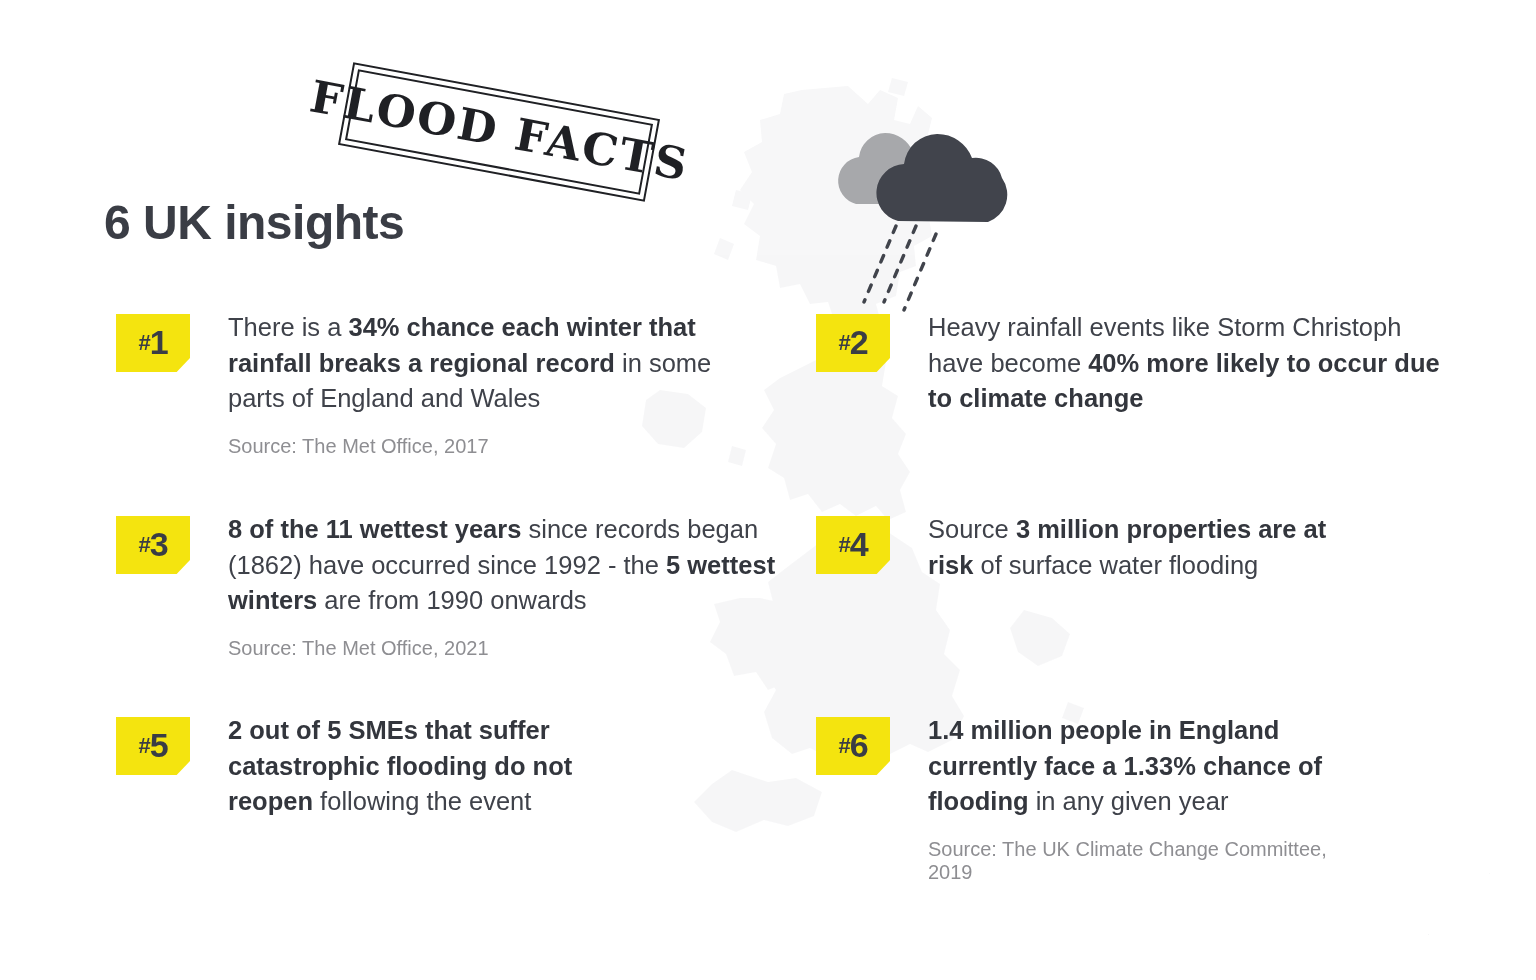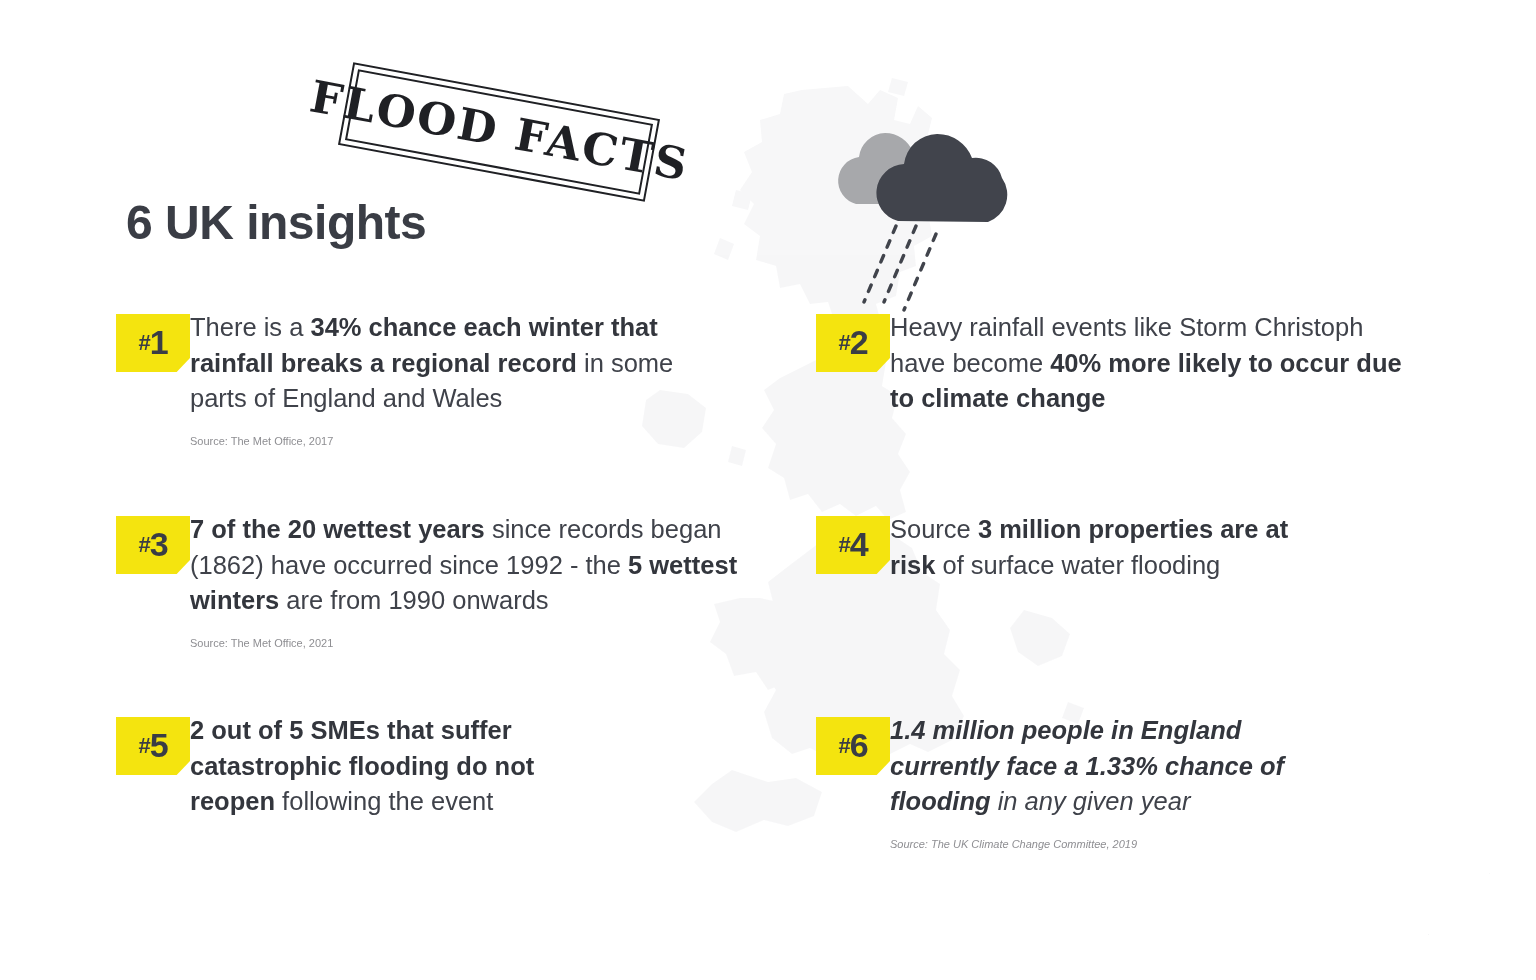--- a/index.html
+++ b/index.html
@@ -58,21 +58,21 @@
     color:#1f2024;
     white-space:nowrap;
     transform:scaleX(1.02);
     line-height:1;
     padding-bottom:3px;
   }
 
   
   .page-title {
     position:absolute;
-    left:86px; top:157px;
+    left:64px; top:157px;
     font-size:48px;
     font-weight:700;
     color:#3a3d45;
     letter-spacing:-0.5px;
     white-space:nowrap;
   }
 
   
   .weather-icon {
     position:absolute;
@@ -111,44 +111,44 @@
     letter-spacing:-1px;
     transform:translateY(-1px);
   }
   .badge-text .hash {
     font-size:22px;
     vertical-align:middle;
     position:relative;
     top:-2px;
   }
 
-  .fact-body { }
+  .fact-body { margin-left:38px; }
 
   .fact-text {
     font-size:25.5px;
     line-height:1.40;
     color:#3f424a;
     font-weight:400;
   }
   .fact-text b { font-weight:700; color:#33363d; }
 
   .fact-source {
     margin-top:18px;
-    font-size:11px;
+    font-size:20px;
     color:#8e8e92;
     font-weight:400;
   }
 
   
   .w1 .fact-body { width:505px; }
   .w2 .fact-body { width:520px; }
   .w3 .fact-body { width:560px; }
   .w4 .fact-body { width:430px; }
   .w5 .fact-body { width:400px; }
-  .w6 .fact-body { width:420px;font-style:italic; }
+  .w6 .fact-body { width:420px; }
 </style>
 </head>
 <body>
 
 <div id="stage">
 
   <div class="card">
 
     <svg class="map-watermark" viewBox="0 0 310 430" preserveAspectRatio="xMidYMid meet">
       <g fill="#f0f0f2">
@@ -243,21 +243,21 @@
         </div>
       </div>
 
       <div class="fact col-l row-2 w3">
         <div class="badge">
           <span class="badge-text">
             <span class="hash">#</span><span>3</span>
           </span>
         </div>
         <div class="fact-body">
-          <div class="fact-text"><b>7 of the 20 wettest years</b><span> since records began (1862) have occurred since 1992 - the </span><b>5 wettest winters</b><span> are from 1990 onwards</span></div>
+          <div class="fact-text"><b>8 of the 11 wettest years</b><span> since records began (1862) have occurred since 1992 - the </span><b>5 wettest winters</b><span> are from 1990 onwards</span></div>
           <div class="fact-source">Source: The Met Office, 2021</div>
         </div>
       </div>
 
       <div class="fact col-r row-2 w4">
         <div class="badge">
           <span class="badge-text">
             <span class="hash">#</span><span>4</span>
           </span>
         </div>

